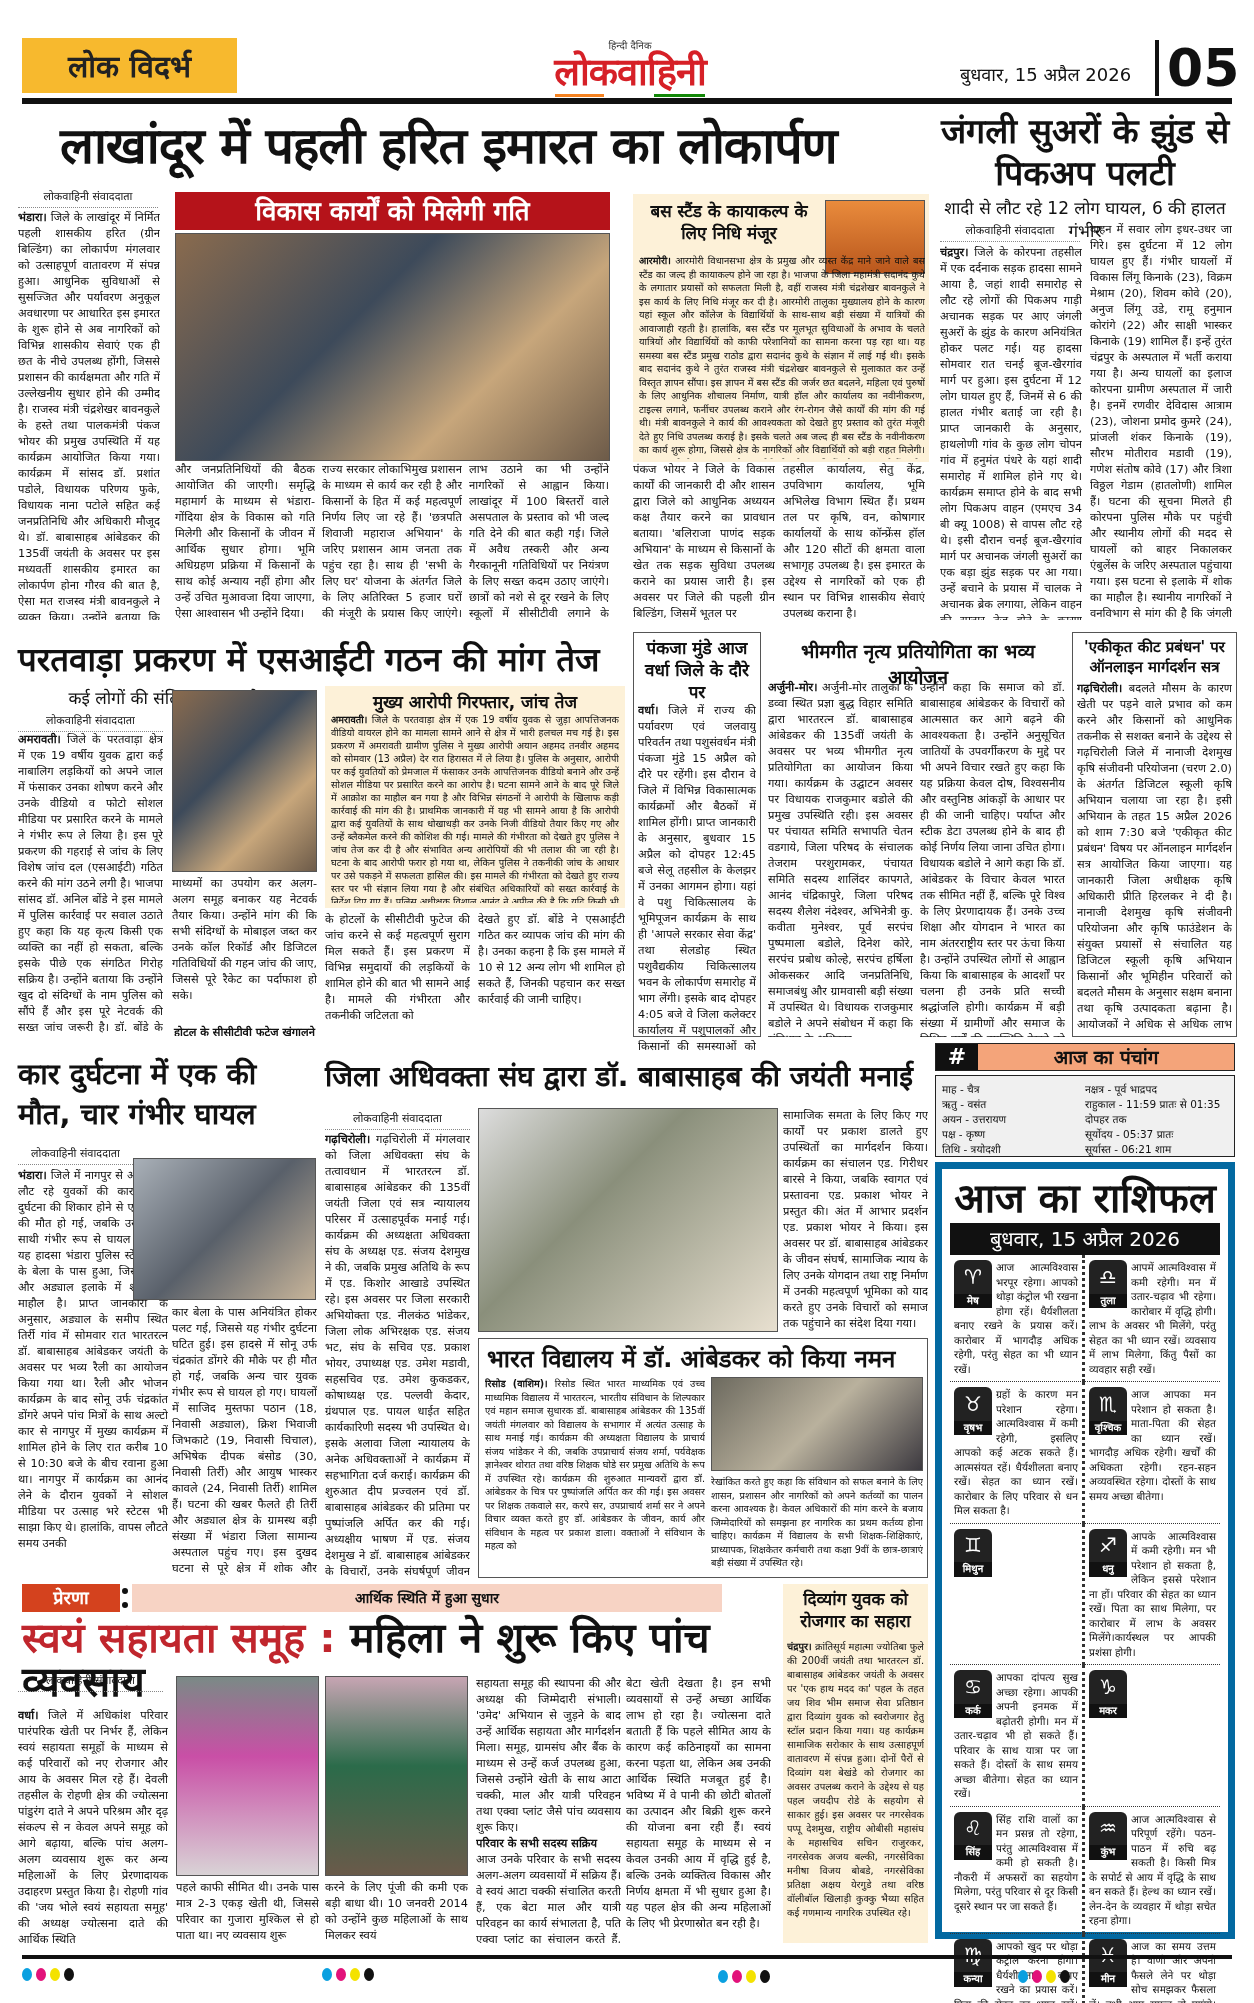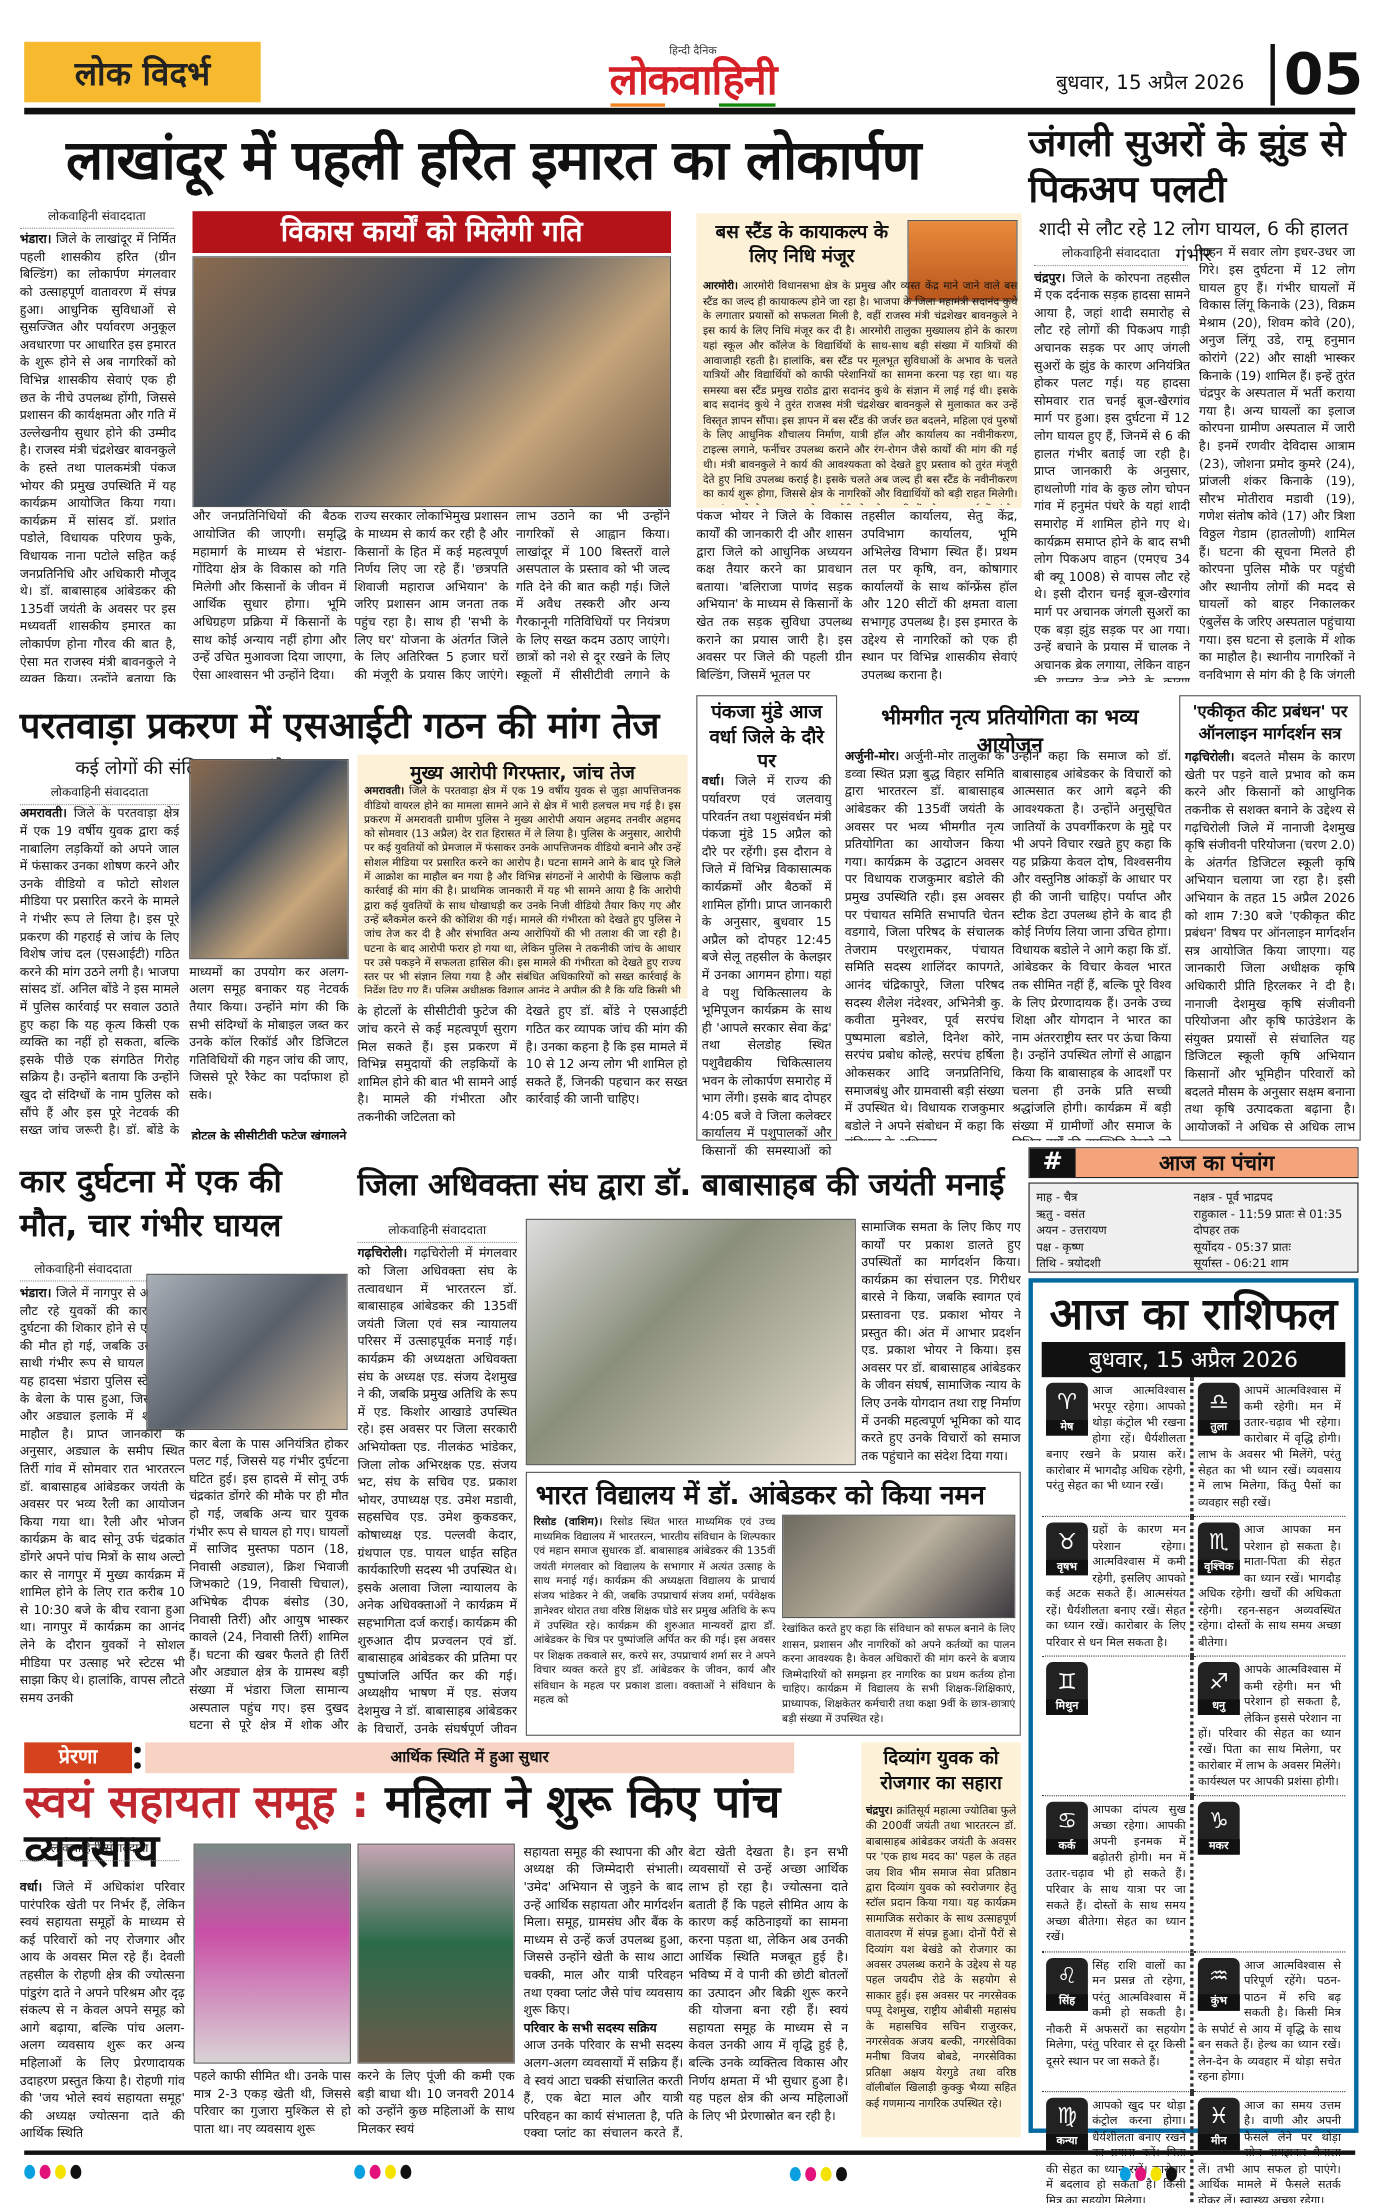--- a/index.html
+++ b/index.html
@@ -7,35 +7,35 @@
 .abs{position:absolute}
 .sect-tag{left:22px;top:38px;width:215px;height:55px;background:#f7b92e;display:flex;align-items:center;justify-content:center;font-weight:bold;font-size:30px;color:#222}
 .logo{left:515px;top:38px;width:230px;height:62px;text-align:center}
 .logo .small{font-size:10px;color:#333}
 .logo .big{font-size:38px;font-weight:bold;color:#d62027;line-height:40px;letter-spacing:-1px}
 .logo .bar{height:3px;background:linear-gradient(90deg,#f58220 33%,#fff 33% 66%,#128807 66%);margin:2px 40px 0}
 .dateline{left:960px;top:62px;font-size:18px}
 .pageno{left:1155px;top:40px;font-size:52px;font-weight:bold;border-left:4px solid #111;padding-left:8px;line-height:56px}
 .rule{left:22px;top:98px;width:1210px;height:6px;background:#111}
 .h-main{left:60px;top:118px;width:800px;font-size:50px;font-weight:bold;letter-spacing:-1px;line-height:56px}
-.h-right{left:935px;top:110px;width:300px;font-size:34px;font-weight:bold;line-height:42px}
+.h-right{left:935px;top:110px;width:300px;font-size:34px;font-weight:bold;text-align:center;line-height:42px}
 .sub-right{left:935px;top:196px;width:300px;font-size:17px;text-align:center}
 .byline{font-size:11px;border-bottom:1px dotted #888;padding-bottom:4px;text-align:center}
 .body{font-size:11.3px;line-height:16px;text-align:justify}
 .body b{font-weight:bold}
 .photo{background:linear-gradient(135deg,#8a6b4e,#3d4a5a 40%,#c7a67b 70%,#6d5b49);border:1px solid #555}
 .redband{background:#b5131a;color:#fff;font-weight:bold;text-align:center}
 .cream{background:#fdf1d8}
 .boxed{border:1px solid #555}
 .panchang-head{left:935px;top:1043px;width:300px;height:28px;display:flex;border:1px solid #222}
 .panchang-head .hash{width:42px;background:#111;color:#fff;font-size:22px;font-weight:bold;text-align:center}
 .panchang-head .t{flex:1;background:#f4a47a;font-weight:bold;font-size:19px;text-align:center}
 .panchang-body{left:935px;top:1075px;width:300px;height:82px;background:#f0f0f0;border:1px solid #222;padding:6px 6px;display:flex;font-size:10.5px;line-height:15px}
 .panchang-body div{flex:1}
-.rashi{left:935px;top:1162px;width:300px;height:777px;border:4px solid #0369a1;padding:4px 8px}
+.rashi{left:935px;top:1162px;width:300px;height:777px;border:7px solid #0369a1;padding:4px 8px}
 .rashi .title{font-size:40px;font-weight:bold;text-align:center;line-height:50px}
 .rashi .dt{background:#111;color:#fff;text-align:center;font-size:20px;height:32px;line-height:32px}
 .rgrid{display:grid;grid-template-columns:1fr 1fr;border-top:0}
 .rcell{border-bottom:1px dotted #333;padding:5px 4px;font-size:10.4px;line-height:14.5px;min-height:112px;text-align:justify}
 .rcell:nth-child(odd){border-right:3px dotted #333}
 .ricon{float:left;width:38px;height:48px;background:#222;color:#fff;margin:0 4px 2px 0;display:flex;flex-direction:column;justify-content:flex-end;align-items:center;font-size:10px;font-weight:bold;border-radius:6px 6px 0 0}
 .ricon span{background:#111;width:100%;text-align:center}
 .ricon i{font-style:normal;font-size:20px;flex:1;display:flex;align-items:center}
 .prerna-tag{left:22px;top:1584px;width:98px;height:28px;background:#d4421e;color:#fff;font-weight:bold;font-size:18px;text-align:center;line-height:28px}
 .prerna-band{left:132px;top:1584px;width:590px;height:28px;background:#f7d3c4;font-size:14px;font-weight:bold;text-align:center;line-height:28px}

